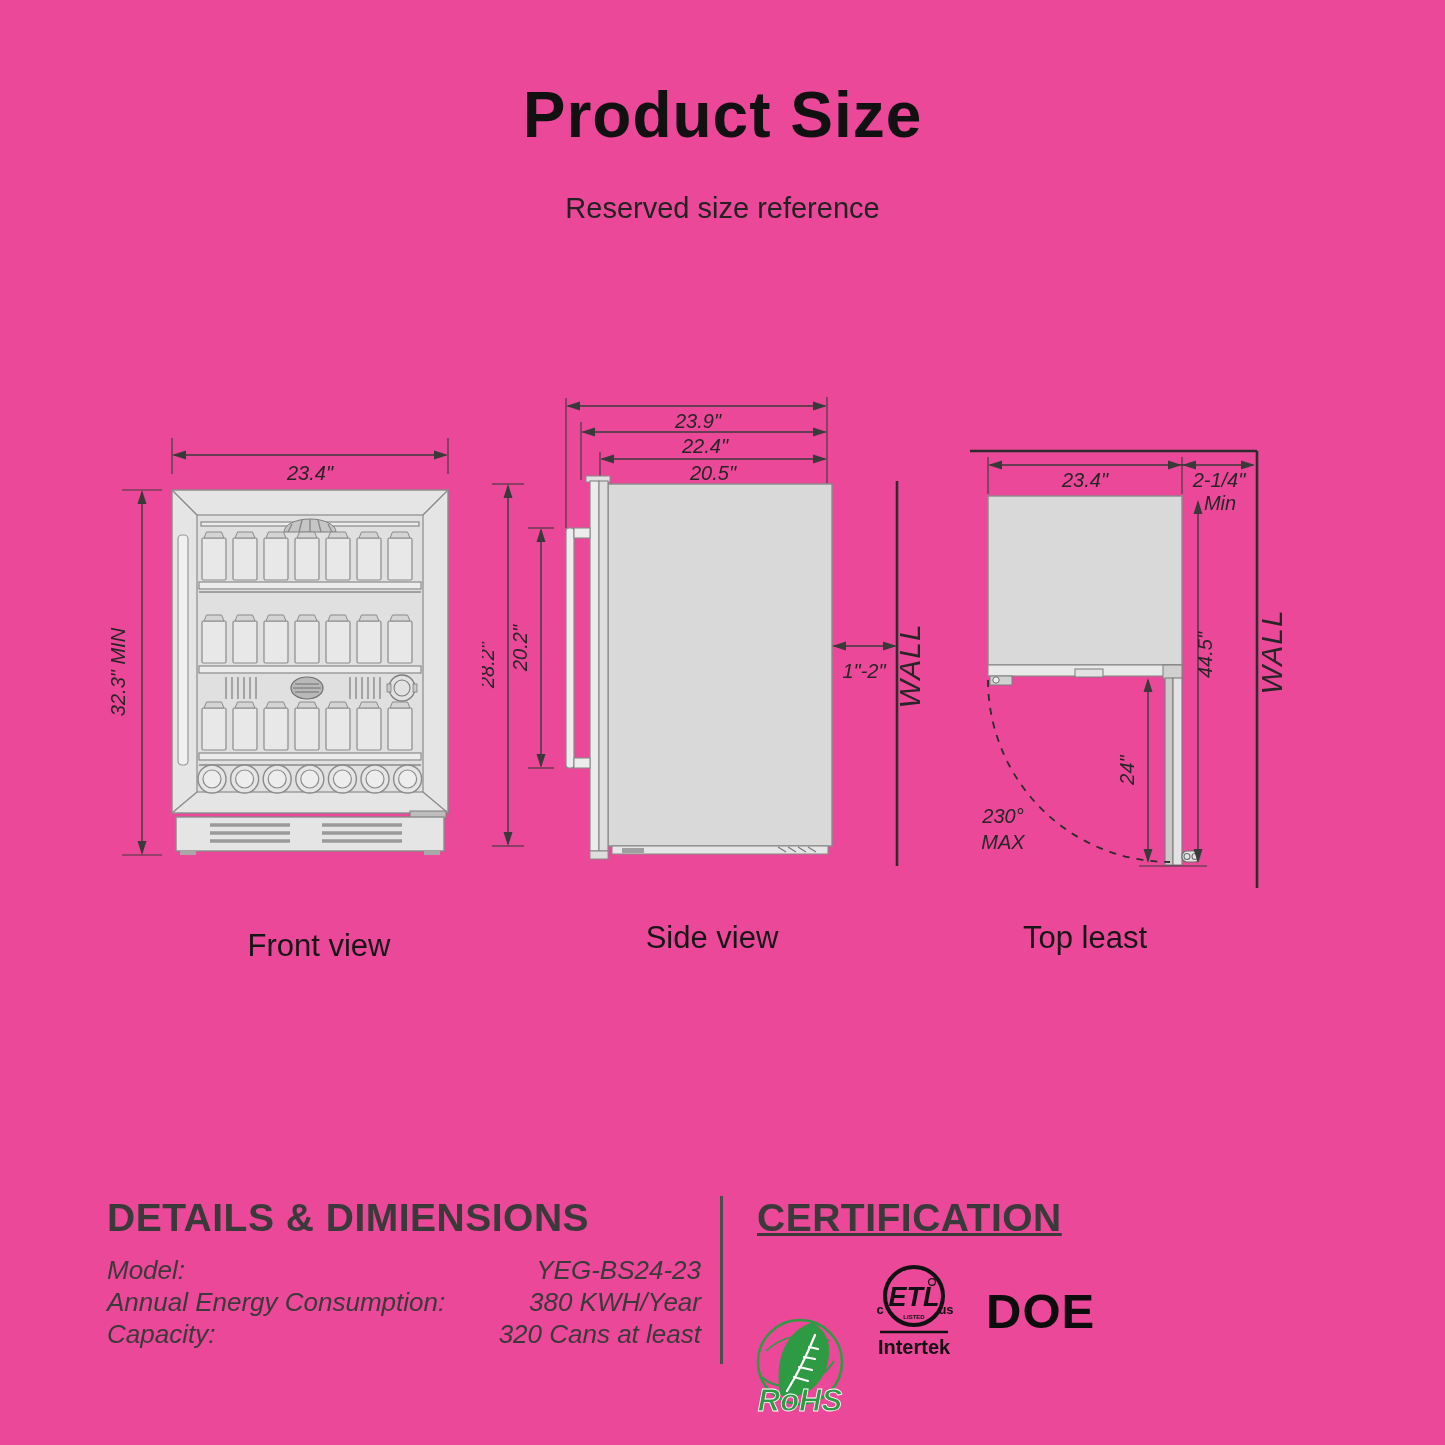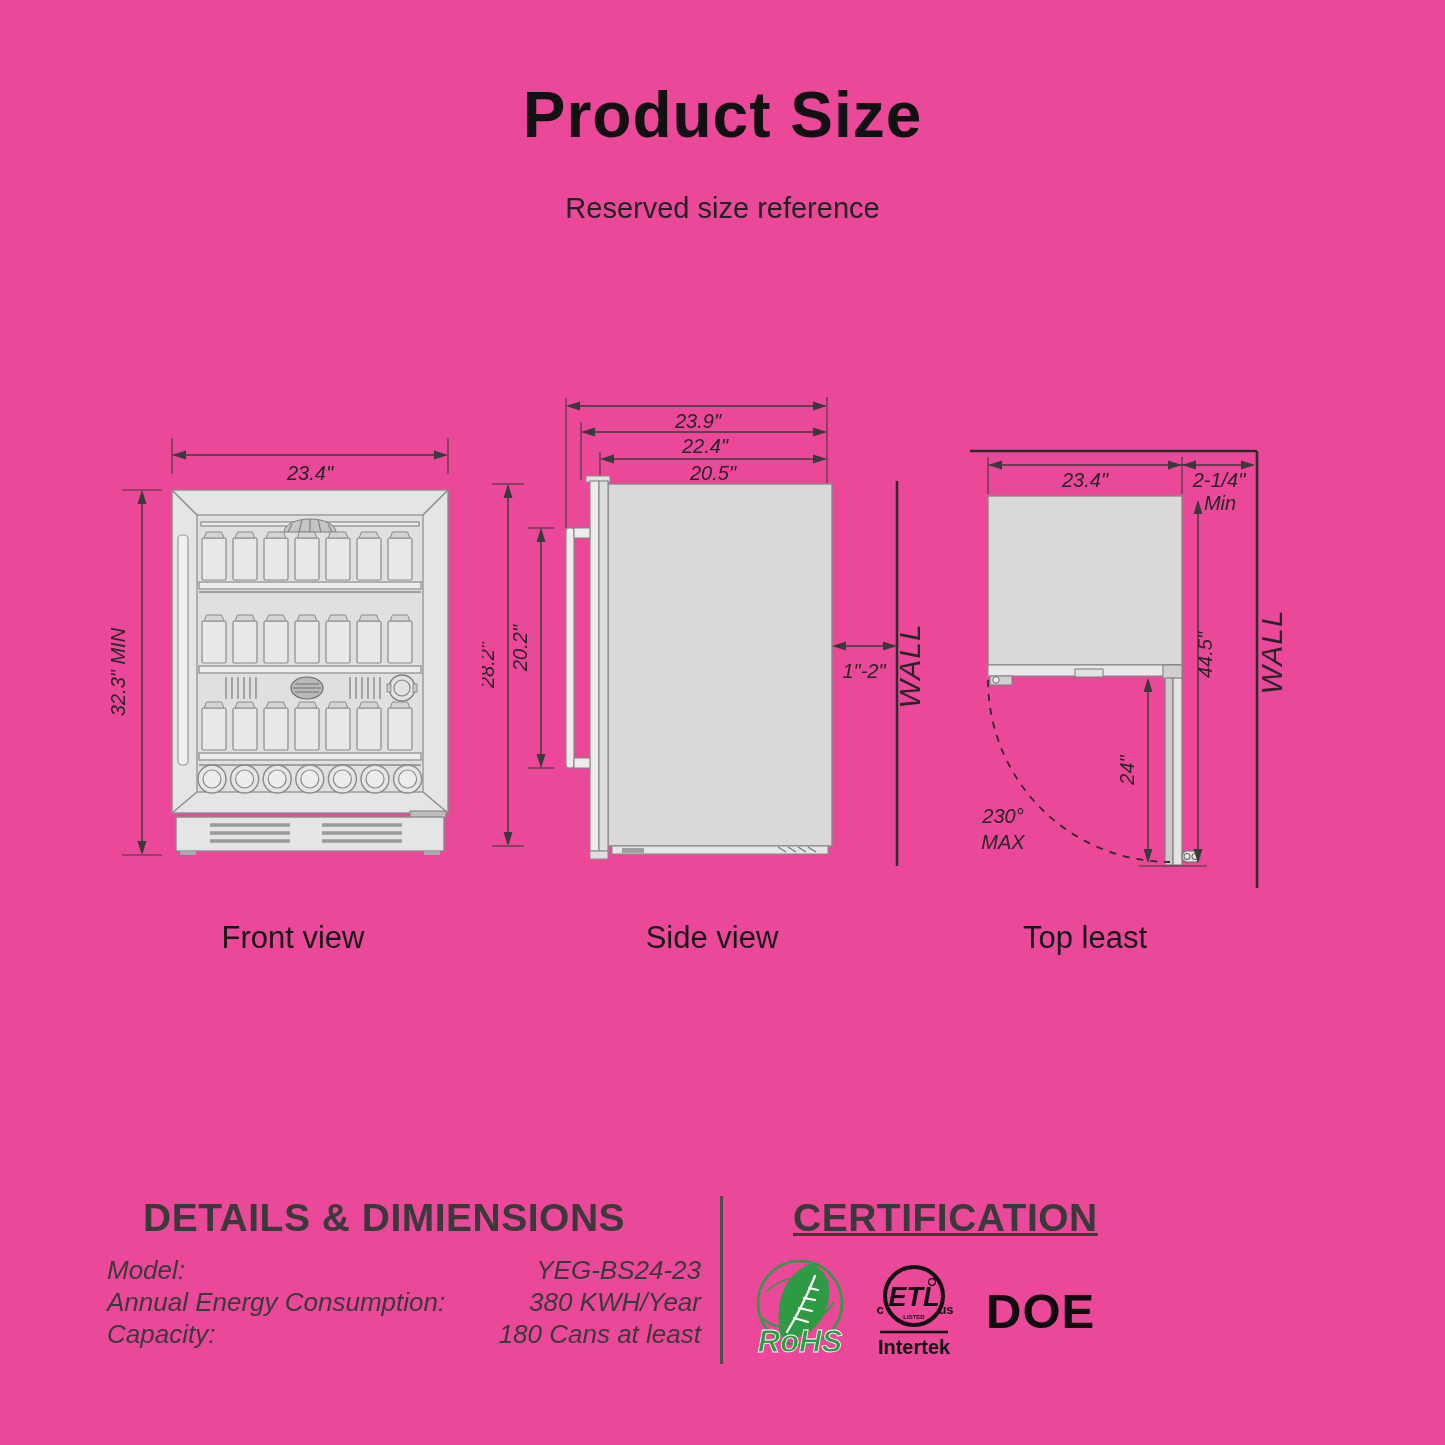--- a/index.html
+++ b/index.html
@@ -20,21 +20,21 @@
   .dim{stroke:#3a3a3a;stroke-width:1.4;fill:none;}
   .ext{stroke:#3a3a3a;stroke-width:1.1;fill:none;}
   .arr{fill:#3a3a3a;stroke:none;}
   .wall{stroke:#2c2c2c;stroke-width:2.6;fill:none;}
   .dimtxt{font-family:"Liberation Sans",sans-serif;font-style:italic;font-size:20px;
           fill:#262626;text-anchor:middle;}
   .walltxt{font-family:"Liberation Sans",sans-serif;font-style:italic;font-size:30px;
            fill:#262626;text-anchor:middle;letter-spacing:1px;}
   .arc{stroke:#2c2c2c;stroke-width:1.8;fill:none;stroke-dasharray:7 7;}
   
-  .sec-heading{position:absolute;font-size:39px;font-weight:800;letter-spacing:.5px;color:#3a3a3a;margin-left:36px;}
+  .sec-heading{position:absolute;font-size:39px;font-weight:800;letter-spacing:.5px;color:#3a3a3a;}
   .detail-rows{position:absolute;left:107px;top:1254px;width:594px;}
   .detail-row{display:flex;justify-content:space-between;font-style:italic;font-size:26px;
               color:#3a3a3a;line-height:32px;align-items:center;}
   .divider{position:absolute;left:720px;top:1196px;width:3px;height:168px;background:#4d4d4d;}
   .doe{position:absolute;left:986px;top:1283px;font-size:49px;font-weight:800;color:#0d0d0d;letter-spacing:1px;}
   .logo{position:absolute;}
   .etl-txt{font-family:"Liberation Sans",sans-serif;fill:#111;text-anchor:middle;}
 </style>
 </head>
 <body>
@@ -281,46 +281,46 @@
 
       <g>
         <line class="dim" x1="253" y1="82" x2="253" y2="441"></line>
         <polygon class="arr" points="253,80 248.5,94 257.5,94"></polygon>
         <polygon class="arr" points="253,443 248.5,429 257.5,429"></polygon>
         <text class="dimtxt" x="267" y="235" transform="rotate(-90 267 235)">44.5"</text>
       </g>
     </svg>
   </div>
 
-  <div class="view-label" style="left:193px;width:200px;">Front view</div>
+  <div class="view-label" style="left:219px;width:200px;margin-top:8px;">Front view</div>
   <div class="view-label" style="left:612px;width:200px;">Side view</div>
   <div class="view-label" style="left:985px;width:200px;">Top least</div>
 
   <div class="sec-heading" style="left:107px;top:1196px;">DETAILS &amp; DIMIENSIONS</div>
 
   <div class="detail-rows">
     <div class="detail-row">
       <span>Model:</span>
       <span>YEG-BS24-23</span>
     </div>
     <div class="detail-row">
       <span>Annual Energy Consumption:</span>
       <span>380 KWH/Year</span>
     </div>
     <div class="detail-row">
       <span>Capacity:</span>
-      <span>180 Cans at least</span>
+      <span>320 Cans at least</span>
     </div>
   </div>
 
   <div class="divider"></div>
 
   <div class="sec-heading" style="left:757px;top:1196px;text-decoration:underline;">CERTIFICATION</div>
 
-  <div class="logo" style="left:750px;top:1256px;">
+  <div class="logo" style="left:750px;top:1315px;">
     <svg width="100" height="104" viewBox="0 0 100 104">
       <circle cx="50" cy="47" r="42" fill="none" stroke="#2e9b44" stroke-width="2.6"></circle>
       <path d="M12,62 C28,78 66,74 84,46" fill="none" stroke="#2e9b44" stroke-width="2"></path>
       <path d="M16,36 C30,22 58,14 80,26" fill="none" stroke="#2e9b44" stroke-width="1.4"></path>
       <path d="M62,8 C36,16 24,46 31,80 C53,86 74,70 78,44 C81,26 74,14 62,8 Z" fill="#2e9b44" stroke="#2e9b44" stroke-width="1"></path>
       <path d="M37,76 C48,58 57,40 65,20 M44,62 l14,4 M49,52 l13,3 M54,42 l11,2 M59,32 l9,2" fill="none" stroke="#ffffff" stroke-width="2.2" stroke-linecap="round"></path>
       <text x="50" y="96" text-anchor="middle" font-size="31" font-weight="800" font-style="italic" fill="#2e9b44" stroke="#ffffff" stroke-width="0.8" font-family="Liberation Sans, sans-serif">RoHS</text>
     </svg>
   </div>
 

